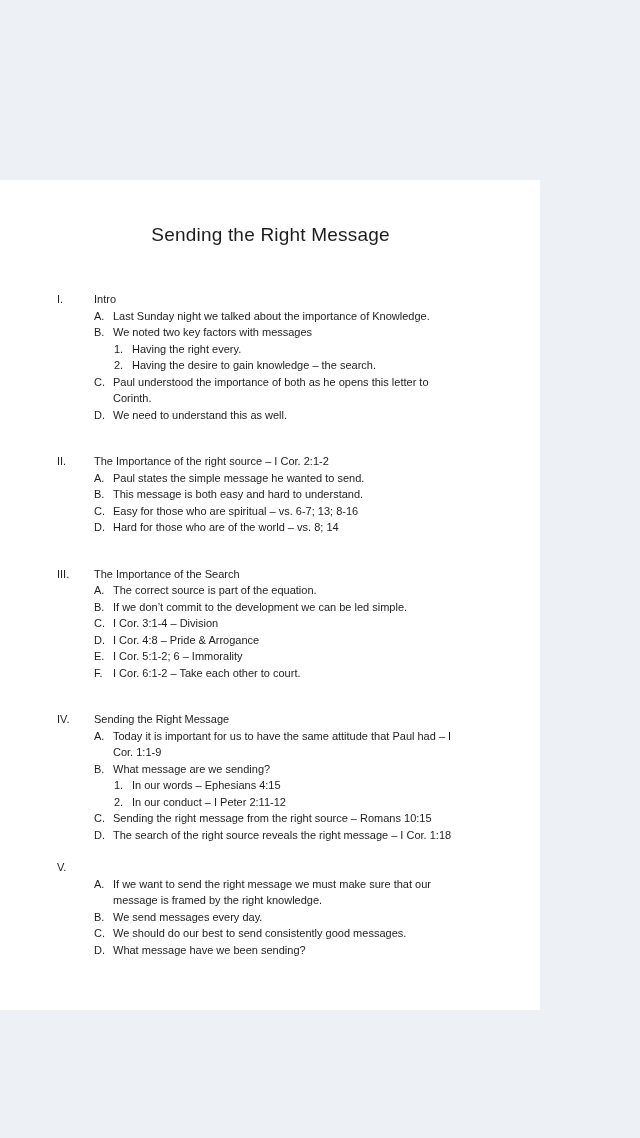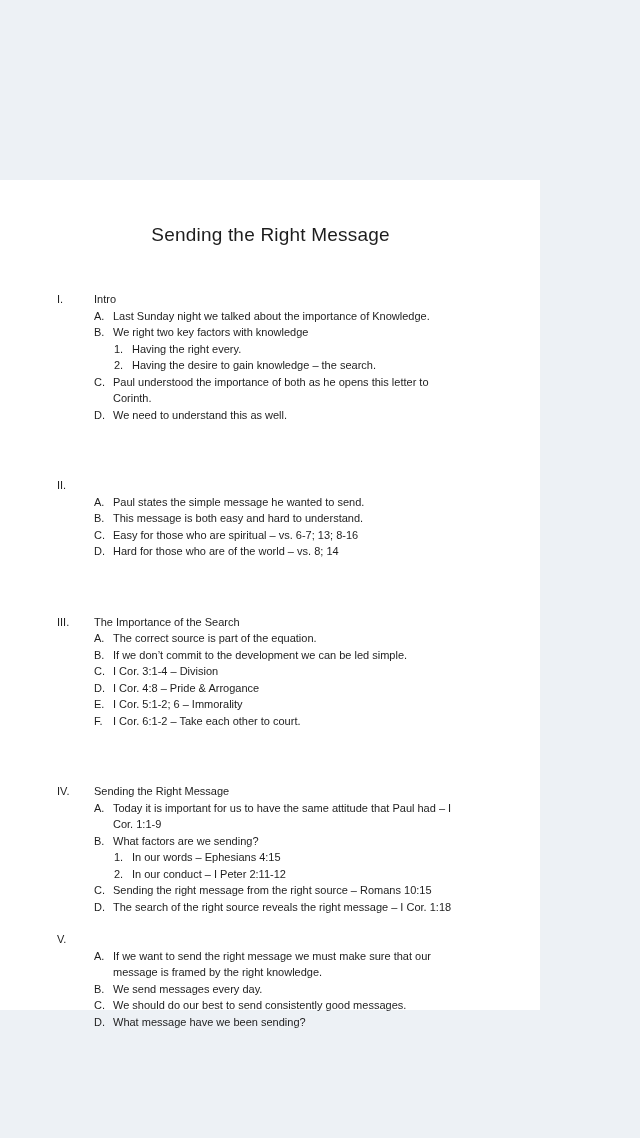--- a/index.html
+++ b/index.html
@@ -31,21 +31,21 @@
     margin: 0;
     padding-top: 42px;
     line-height: 26px;
     font-size: 19px;
     font-weight: 400;
     letter-spacing: 0.2px;
     text-align: center;
     color: var(--ink);
   }
   .outline { margin-top: 43px; }
-  .section { margin-top: 54px; }
+  .section { margin-top: 30px; }
   .section:first-child { margin-top: 0; }
   .section:last-child  { margin-top: 16px; }
   .sec-head, .item {
     display: flex;
     align-items: flex-start;
     font-size: 11px;
     line-height: 16.5px;
     color: var(--ink);
   }
   .numeral { margin-left: 57px; width: 37px; flex: none; }
@@ -69,21 +69,21 @@
             <span class="numeral">I.</span>
             <span class="heading">Intro</span>
           </div>
           <div class="items">
             <div class="item level-1">
               <span class="label">A.</span>
               <span class="text">Last Sunday night we talked about the importance of Knowledge.</span>
             </div>
             <div class="item level-1">
               <span class="label">B.</span>
-              <span class="text">We right two key factors with knowledge</span>
+              <span class="text">We noted two key factors with messages</span>
             </div>
             <div class="item level-2">
               <span class="label">1.</span>
               <span class="text">Having the right every.</span>
             </div>
             <div class="item level-2">
               <span class="label">2.</span>
               <span class="text">Having the desire to gain knowledge – the search.</span>
             </div>
             <div class="item level-1">
@@ -92,20 +92,21 @@
             </div>
             <div class="item level-1">
               <span class="label">D.</span>
               <span class="text">We need to understand this as well.</span>
             </div>
           </div>
         </div>
         <div class="section">
           <div class="sec-head">
             <span class="numeral">II.</span>
+            <span class="heading">The Importance of the right source – I Cor. 2:1-2</span>
           </div>
           <div class="items">
             <div class="item level-1">
               <span class="label">A.</span>
               <span class="text">Paul states the simple message he wanted to send.</span>
             </div>
             <div class="item level-1">
               <span class="label">B.</span>
               <span class="text">This message is both easy and hard to understand.</span>
             </div>
@@ -156,21 +157,21 @@
             <span class="numeral">IV.</span>
             <span class="heading">Sending the Right Message</span>
           </div>
           <div class="items">
             <div class="item level-1">
               <span class="label">A.</span>
               <span class="text">Today it is important for us to have the same attitude that Paul had – I Cor. 1:1-9</span>
             </div>
             <div class="item level-1">
               <span class="label">B.</span>
-              <span class="text">What factors are we sending?</span>
+              <span class="text">What message are we sending?</span>
             </div>
             <div class="item level-2">
               <span class="label">1.</span>
               <span class="text">In our words – Ephesians 4:15</span>
             </div>
             <div class="item level-2">
               <span class="label">2.</span>
               <span class="text">In our conduct – I Peter 2:11-12</span>
             </div>
             <div class="item level-1">

